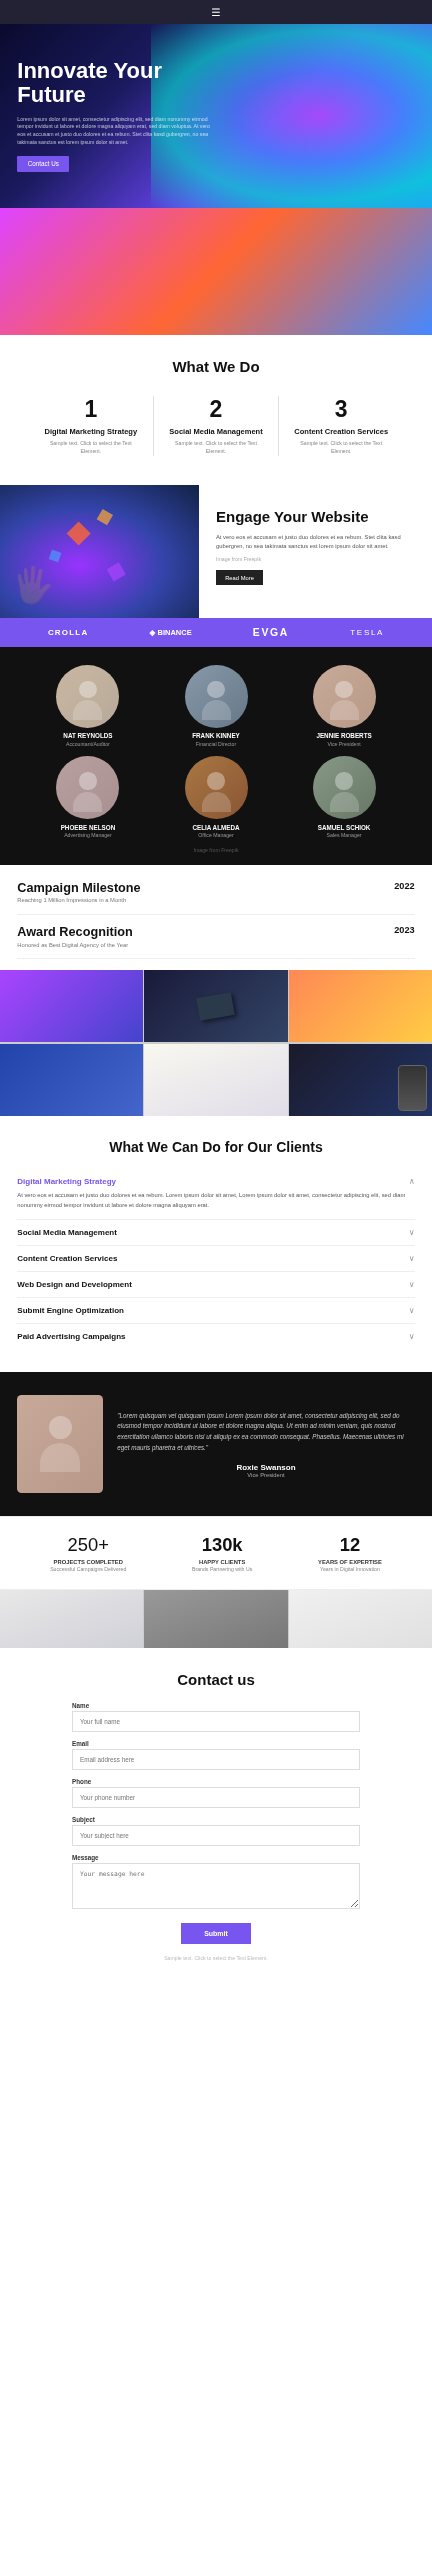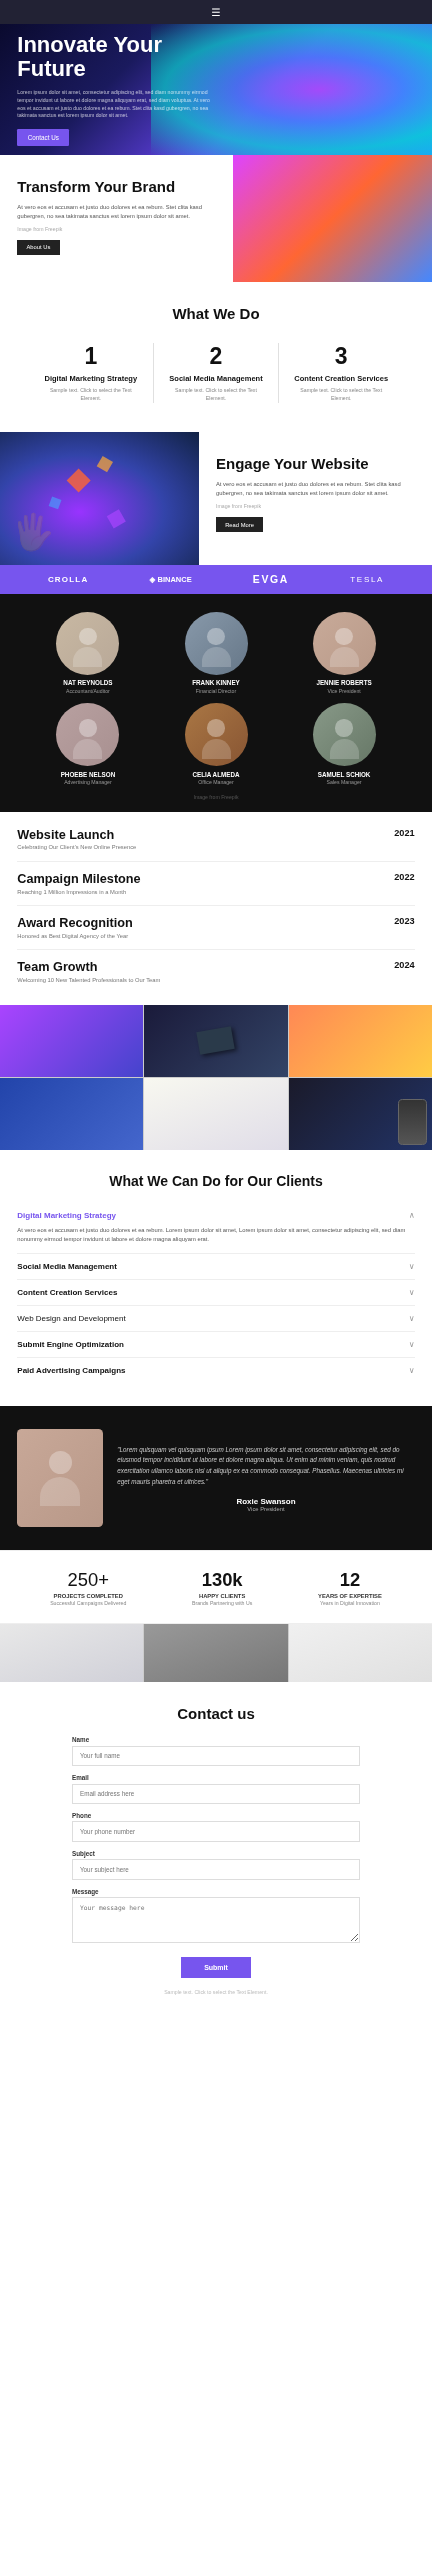--- a/index.html
+++ b/index.html
@@ -5,36 +5,30 @@
     * { margin: 0; padding: 0; box-sizing: border-box; }
     body { font-family: 'Arial', sans-serif; width: 432px; overflow-x: hidden; background: #fff; }
   </style>
 </head>
 <body>
 
 <nav style="background: rgba(10,10,30,0.9); padding: 5.8px 11.5px; display: flex; align-items: center; justify-content: center; position: relative; z-index: 10;">
   <span style="color: #fff; font-size: 10.4px; cursor: pointer;">☰</span>
 </nav>
 
-<section style="position: relative; height: 131px; background: linear-gradient(135deg, #0a0a2e 0%, #1a1a5e 30%, #6644ee 60%, #2299ff 100%); display: flex; align-items: center; overflow: hidden;">
+<section style="position: relative; height: 184px; background: linear-gradient(135deg, #0a0a2e 0%, #1a1a5e 30%, #6644ee 60%, #2299ff 100%); display: flex; align-items: center; overflow: hidden;">
   <div style="position: absolute; right: 0; top: 0; width: 65%; height: 100%; background: radial-gradient(ellipse at 60% 50%, #cc44ff 0%, #4488ff 35%, #00ddcc 65%, transparent 100%); opacity: 0.65;"></div>
   <div style="position: relative; z-index: 2; padding: 23px 17.3px; max-width: 231px;">
     <h1 style="font-size: 22px; font-weight: 900; color: #fff; line-height: 1.1; margin-bottom: 8px;">Innovate Your Future</h1>
     <p style="font-size: 5.2px; color: rgba(255,255,255,0.7); line-height: 1.5; margin-bottom: 9.2px;">Lorem ipsum dolor sit amet, consectetur adipiscing elit, sed diam nonummy eirmod tempor invidunt ut labore et dolore magna aliquyam erat, sed diam voluptua. At vero eos et accusam et justo duo dolores et ea rebum. Stet clita kasd gubergren, no sea takimata sanctus est lorem ipsum dolor sit amet.</p>
     <button style="background: #7755ee; color: #fff; border: none; padding: 4.6px 10.4px; font-size: 6.3px; cursor: pointer; border-radius: 1.2px;">Contact Us</button>
   </div>
 </section>
 
 <section style="display: flex; min-height: 127px;">
-  <div style="flex: 1; padding: 23px 17.3px; background: #fff;">
-    <h2 style="font-size: 15px; font-weight: 800; color: #111; line-height: 1.2; margin-bottom: 7px;">Transform Your Brand</h2>
-    <p style="font-size: 5.8px; color: #555; line-height: 1.6; margin-bottom: 4.6px;">At vero eos et accusam et justo duo dolores et ea rebum. Stet clita kasd gubergren, no sea takimata sanctus est lorem ipsum dolor sit amet.</p>
-    <p style="font-size: 5.2px; color: #aaa; margin-bottom: 8px;">Image from Freepik</p>
-    <button style="background: #222; color: #fff; border: none; padding: 4.6px 9.2px; font-size: 5.8px; cursor: pointer;">About Us</button>
-  </div>
   <div style="flex: 1; background: linear-gradient(135deg, #dd44ff 0%, #ff6633 50%, #4488ff 100%); min-height: 127px;"></div>
 </section>
 
 <section style="padding: 23px 11.5px; text-align: center; background: #fff;">
   <h2 style="font-size: 15px; font-weight: 800; color: #111; margin-bottom: 16px;">What We Do</h2>
   <div style="display: flex; justify-content: center; align-items: stretch; max-width: 375px; margin: 0 auto;">
     <div style="flex: 1; padding: 5.8px 11.5px;">
       <div style="font-size: 23px; font-weight: 900; color: #111; margin-bottom: 3.5px;">1</div>
       <div style="font-size: 7.5px; font-weight: 700; color: #111; margin-bottom: 4.6px;">Digital Marketing Strategy</div>
       <div style="font-size: 5.2px; color: #888; line-height: 1.5;">Sample text. Click to select the Text Element.</div>
@@ -148,45 +142,31 @@
       <div style="font-size: 6.3px; font-weight: 700; color: #fff; margin-bottom: 1.7px;">SAMUEL SCHIOK</div>
       <div style="font-size: 5.2px; color: #999;">Sales Manager</div>
     </div>
   </div>
   <p style="text-align: center; font-size: 5.2px; color: #555; margin-top: 9.2px;">Image from Freepik</p>
 </section>
 
 <section style="background: #fff; padding: 5.8px 17.3px 11.5px;">
   <div style="display: flex; justify-content: space-between; align-items: flex-start; border-bottom: 0.6px solid #eee; padding: 10.4px 0;">
     <div>
-      <div style="font-size: 12.7px; font-weight: 900; color: #111; margin-bottom: 2.3px;">Website Launch</div>
-      <div style="font-size: 5.8px; color: #777;">Celebrating Our Client's New Online Presence</div>
-    </div>
-    <div style="font-size: 9.2px; font-weight: 700; color: #111;">2021</div>
-  </div>
-  <div style="display: flex; justify-content: space-between; align-items: flex-start; border-bottom: 0.6px solid #eee; padding: 10.4px 0;">
-    <div>
       <div style="font-size: 12.7px; font-weight: 900; color: #111; margin-bottom: 2.3px; text-align: right;">Campaign Milestone</div>
       <div style="font-size: 5.8px; color: #777;">Reaching 1 Million Impressions in a Month</div>
     </div>
     <div style="font-size: 9.2px; font-weight: 700; color: #111;">2022</div>
   </div>
   <div style="display: flex; justify-content: space-between; align-items: flex-start; border-bottom: 0.6px solid #eee; padding: 10.4px 0;">
     <div>
       <div style="font-size: 12.7px; font-weight: 900; color: #111; margin-bottom: 2.3px; text-align: right;">Award Recognition</div>
       <div style="font-size: 5.8px; color: #777;">Honored as Best Digital Agency of the Year</div>
     </div>
     <div style="font-size: 9.2px; font-weight: 700; color: #111;">2023</div>
-  </div>
-  <div style="display: flex; justify-content: space-between; align-items: flex-start; padding: 10.4px 0;">
-    <div>
-      <div style="font-size: 12.7px; font-weight: 900; color: #111; margin-bottom: 2.3px;">Team Growth</div>
-      <div style="font-size: 5.8px; color: #777;">Welcoming 10 New Talented Professionals to Our Team</div>
-    </div>
-    <div style="font-size: 9.2px; font-weight: 700; color: #111;">2024</div>
   </div>
 </section>
 
 <section style="display: grid; grid-template-columns: repeat(3, 1fr); gap: 1.2px; background: #ccc;">
   <div style="height: 72px; background: linear-gradient(135deg, #aa44ff 0%, #4444cc 100%);"></div>
   <div style="height: 72px; background: linear-gradient(135deg, #1a1a3a 0%, #334466 100%); display: flex; align-items: center; justify-content: center;">
     <div style="width: 35px; height: 23px; background: #2a3a4a; transform: rotate(-10deg); box-shadow: 2.3px 2.3px 4.6px rgba(0,0,0,0.5);"></div>
   </div>
   <div style="height: 72px; background: linear-gradient(135deg, #ff8855 0%, #ffcc44 100%);"></div>
   <div style="height: 72px; background: linear-gradient(135deg, #2244aa 0%, #4466cc 100%);"></div>
@@ -209,21 +189,21 @@
 
   <div style="border-bottom: 0.6px solid #eee; padding: 8px 0; cursor: pointer; display: flex; justify-content: space-between; align-items: center;">
     <span style="font-size: 8px; font-weight: 700; color: #111;">Social Media Management</span>
     <span style="font-size: 8px; color: #999;">∨</span>
   </div>
   <div style="border-bottom: 0.6px solid #eee; padding: 8px 0; cursor: pointer; display: flex; justify-content: space-between; align-items: center;">
     <span style="font-size: 8px; font-weight: 700; color: #111;">Content Creation Services</span>
     <span style="font-size: 8px; color: #999;">∨</span>
   </div>
   <div style="border-bottom: 0.6px solid #eee; padding: 8px 0; cursor: pointer; display: flex; justify-content: space-between; align-items: center;">
-    <span style="font-size: 8px; font-weight: 400; color: #111;">Web Design and Development</span>
+    <span style="font-size: 8px; font-weight: 700; color: #111;">Web Design and Development</span>
     <span style="font-size: 8px; color: #999;">∨</span>
   </div>
   <div style="border-bottom: 0.6px solid #eee; padding: 8px 0; cursor: pointer; display: flex; justify-content: space-between; align-items: center;">
     <span style="font-size: 8px; font-weight: 700; color: #111;">Submit Engine Optimization</span>
     <span style="font-size: 8px; color: #999;">∨</span>
   </div>
   <div style="padding: 8px 0; cursor: pointer; display: flex; justify-content: space-between; align-items: center;">
     <span style="font-size: 8px; font-weight: 700; color: #111; text-align: center;">Paid Advertising Campaigns</span>
     <span style="font-size: 8px; color: #999;">∨</span>
   </div>

